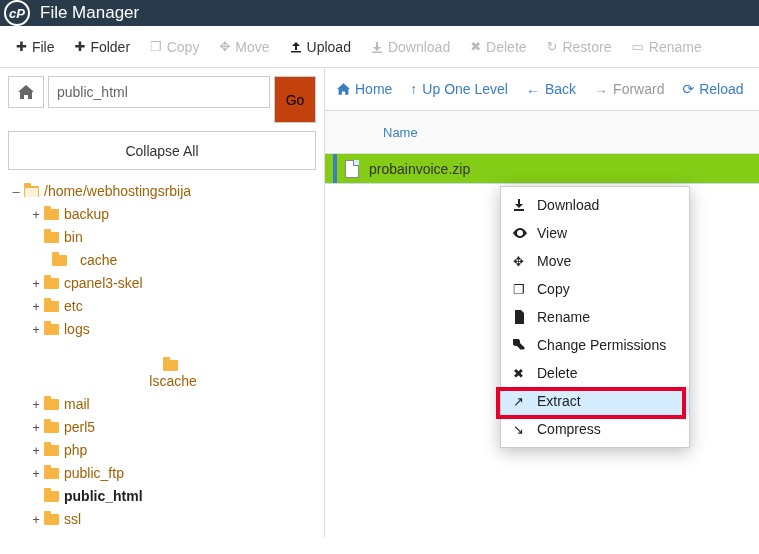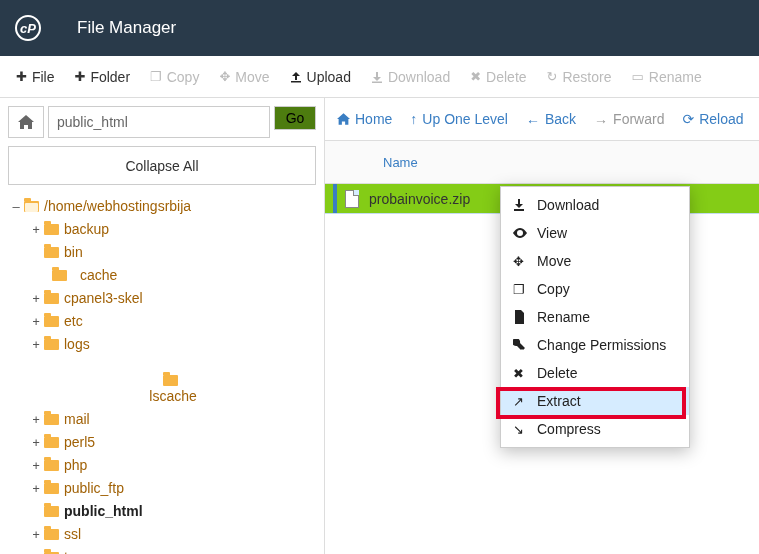--- a/index.html
+++ b/index.html
@@ -9,33 +9,33 @@
     color: #333;
     background: #fff;
     width: 759px;
     height: 554px;
     overflow: hidden;
     position: relative;
   }
   .header {
     background: #293a4a;
     color: #fff;
-    height: 56px;
+    height: 26px;
     display: flex;
     align-items: center;
-    padding: 0 15px;
+    padding: 0 4px;
   }
   .logo {
     width: 26px; height: 26px;
     border: 2px solid #fff; border-radius: 50%;
     display: flex; align-items: center; justify-content: center;
     font-weight: bold; font-style: italic; font-size: 13px;
     margin-right: 10px;
   }
-  .app-title { font-size: 17px; font-weight: 400; margin-left: 26px; }
+  .app-title { font-size: 17px; font-weight: 400; }
   .toolbar {
     height: 42px;
     border-bottom: 1px solid #ddd;
     display: flex; align-items: center;
     padding: 0 6px;
   }
   .toolbar-btn {
     display: flex; align-items: center;
     padding: 0 10px; height: 100%;
     color: #333; cursor: pointer; font-size: 14px;
@@ -56,23 +56,23 @@
     display: flex; align-items: center; justify-content: center;
     background: #fff; cursor: pointer;
     color: #555;
   }
   .pathinput {
     flex: 1; height: 32px;
     border: 1px solid #ccc;
     padding: 0 8px; font-size: 14px; color: #666;
   }
   .gobtn {
-    width: 42px; height: 24px;
+    width: 42px; height: 47px;
     border: 1px solid #ccc;
-    background: #4d7c0f; cursor: pointer; font-size: 14px;
+    background: #c2410c; cursor: pointer; font-size: 14px;
   }
   .collapse {
     border: 1px solid #ccc;
     height: 39px;
     display: flex; align-items: center; justify-content: center;
     cursor: pointer; font-size: 14px;
     margin-bottom: 10px;
   }
   .tree { flex: 1; overflow: auto; font-size: 14px; line-height: 1.5; }
   .tree ul { list-style: none; }

